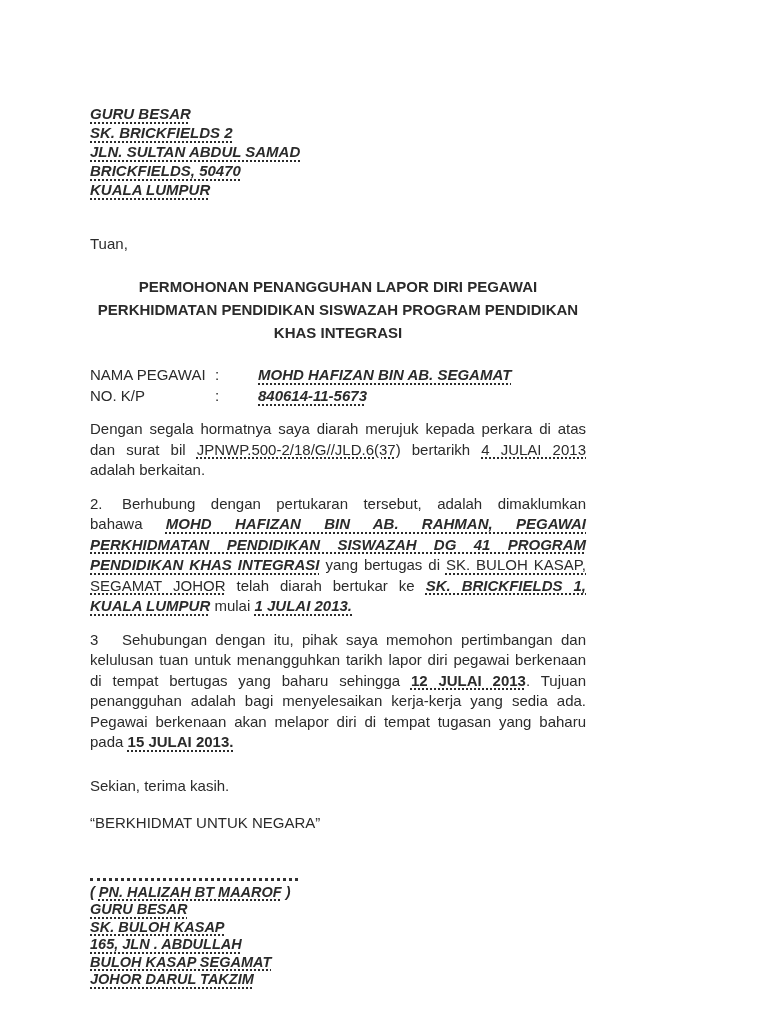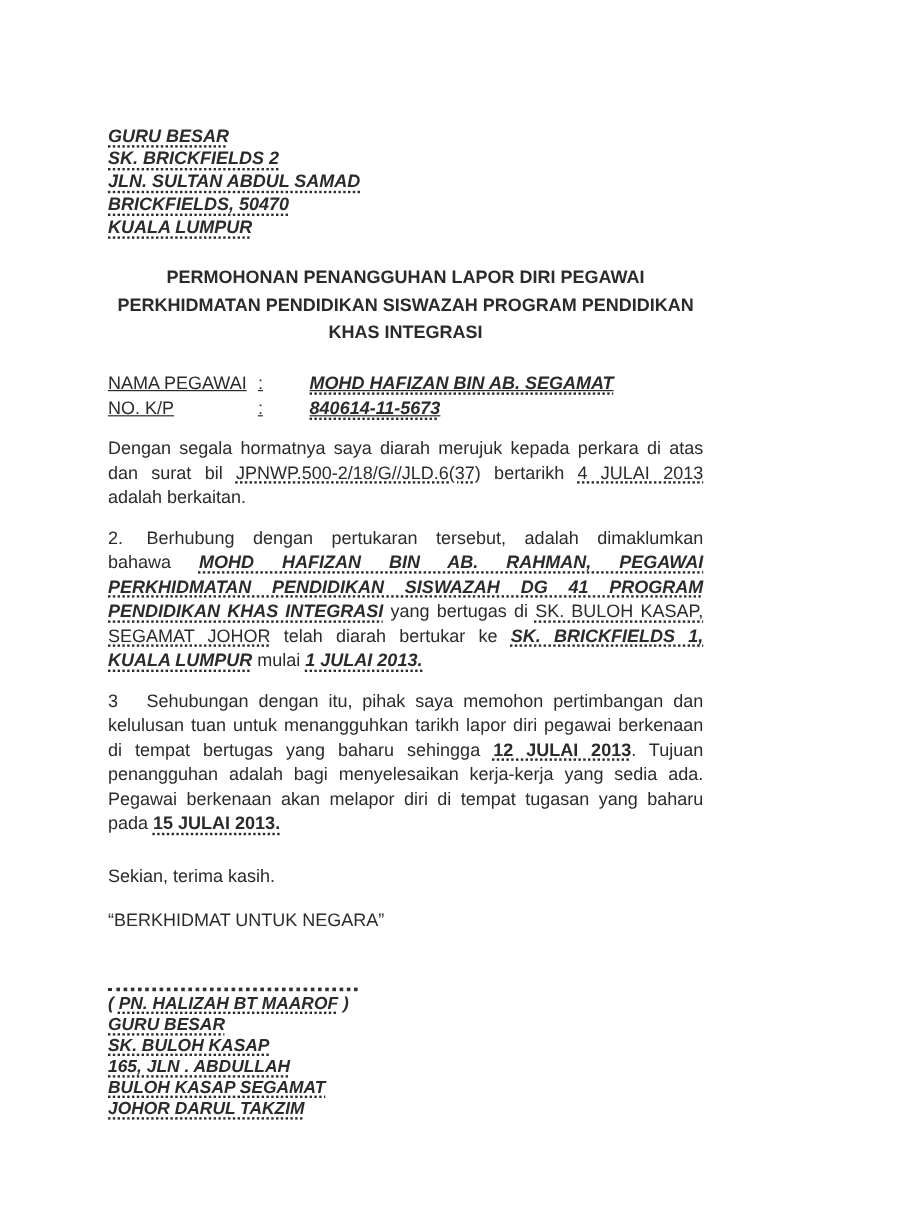--- a/index.html
+++ b/index.html
@@ -29,21 +29,21 @@
     text-decoration-thickness: 2px;
     text-underline-offset: 3px;
   }
 
   
   .salutation { margin: 34px 0 0 0; font-size: 15px; line-height: 21px; }
   .subject { margin: 21px 0 0 0; font-size: 15px; line-height: 23px; font-weight: 700; text-align: center; }
 
   
   .officer { margin-top: 20px; font-size: 15px; line-height: 21px; }
-  .officer .row { display: flex; text-decoration: underline; }
+  .officer .row { display: flex; }
   .officer .label { width: 125px; }
   .officer .colon { width: 43px; }
   .officer .value {
     font-weight: 700; font-style: italic;
     text-decoration: underline dotted;
     text-decoration-thickness: 2px;
     text-underline-offset: 3px;
   }
 
   
@@ -93,20 +93,21 @@
 <div class="page">
 
   <div class="sender">
     <div class="line"><span>GURU BESAR</span></div>
     <div class="line"><span>SK. BRICKFIELDS 2</span></div>
     <div class="line"><span>JLN. SULTAN ABDUL SAMAD</span></div>
     <div class="line"><span>BRICKFIELDS, 50470</span></div>
     <div class="line"><span>KUALA LUMPUR</span></div>
   </div>
 
+  <p class="salutation">Tuan,</p>
 
   <p class="subject">PERMOHONAN PENANGGUHAN LAPOR DIRI PEGAWAI PERKHIDMATAN PENDIDIKAN SISWAZAH PROGRAM PENDIDIKAN KHAS INTEGRASI</p>
 
   <div class="officer">
     <div class="row">
       <span class="label">NAMA PEGAWAI</span>
       <span class="colon">:</span>
       <span class="value">MOHD HAFIZAN BIN AB. SEGAMAT</span>
     </div>
     <div class="row">

